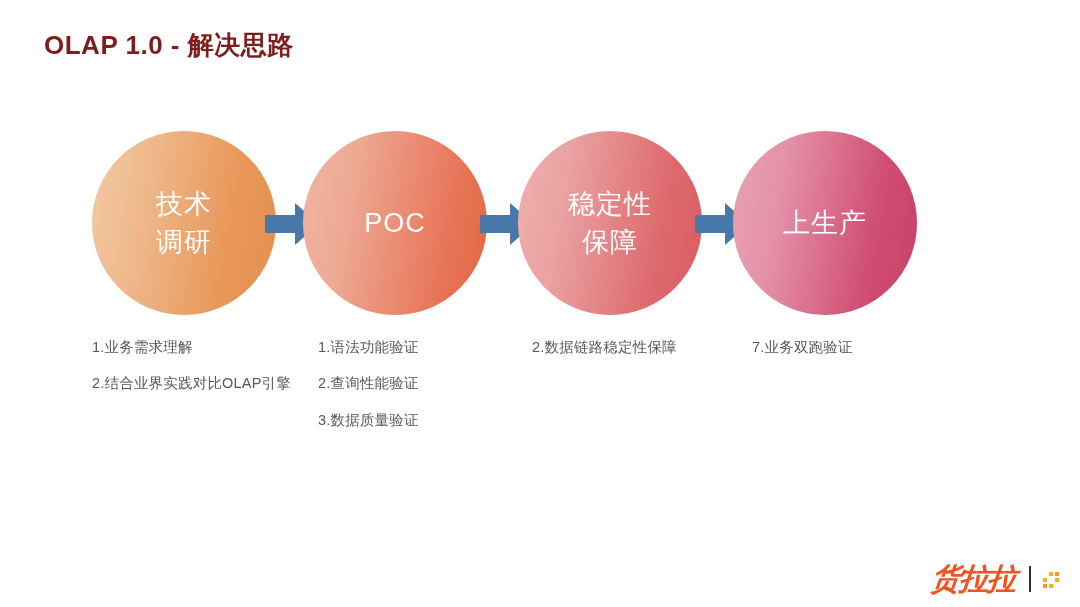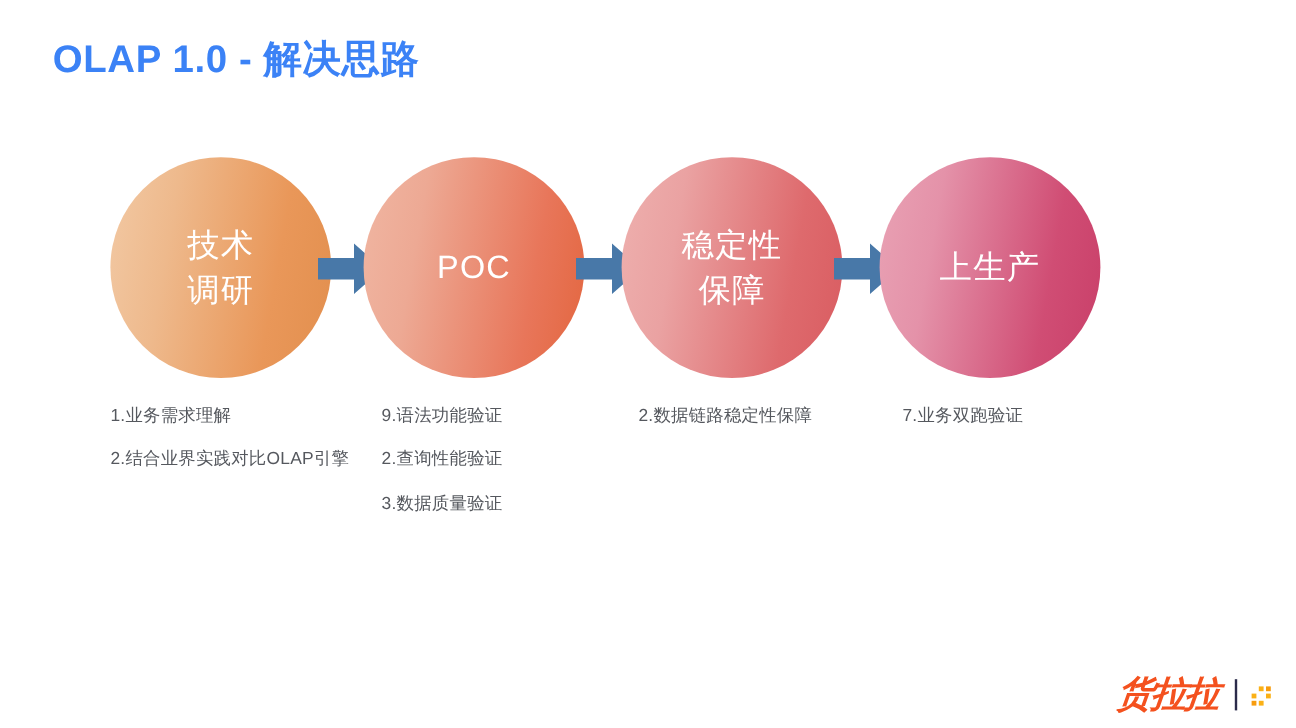--- a/index.html
+++ b/index.html
@@ -15,23 +15,23 @@
     overflow: hidden;
     font-family: "Liberation Sans", "DejaVu Sans", sans-serif;
     background: #ffffff;
   }
 
   
   .slide-title {
     position: absolute;
     left: 44px;
     top: 28px;
-    font-size: 32px;
+    font-size: 26px;
     font-weight: bold;
-    color: #3b82f6;
+    color: #7f1d1d;
     letter-spacing: 0.5px;
     white-space: nowrap;
   }
 
   
   .flow {
     position: absolute;
     left: 0;
     top: 131px;
     width: 1080px;
@@ -195,21 +195,21 @@
 </div>
 
 <div class="columns">
 
   <div class="column col-1">
     <div class="bullet">1.业务需求理解</div>
     <div class="bullet">2.结合业界实践对比OLAP引擎</div>
   </div>
 
   <div class="column col-2">
-    <div class="bullet">9.语法功能验证</div>
+    <div class="bullet">1.语法功能验证</div>
     <div class="bullet">2.查询性能验证</div>
     <div class="bullet">3.数据质量验证</div>
   </div>
 
   <div class="column col-3">
     <div class="bullet">2.数据链路稳定性保障</div>
   </div>
 
   <div class="column col-4">
     <div class="bullet">7.业务双跑验证</div>

